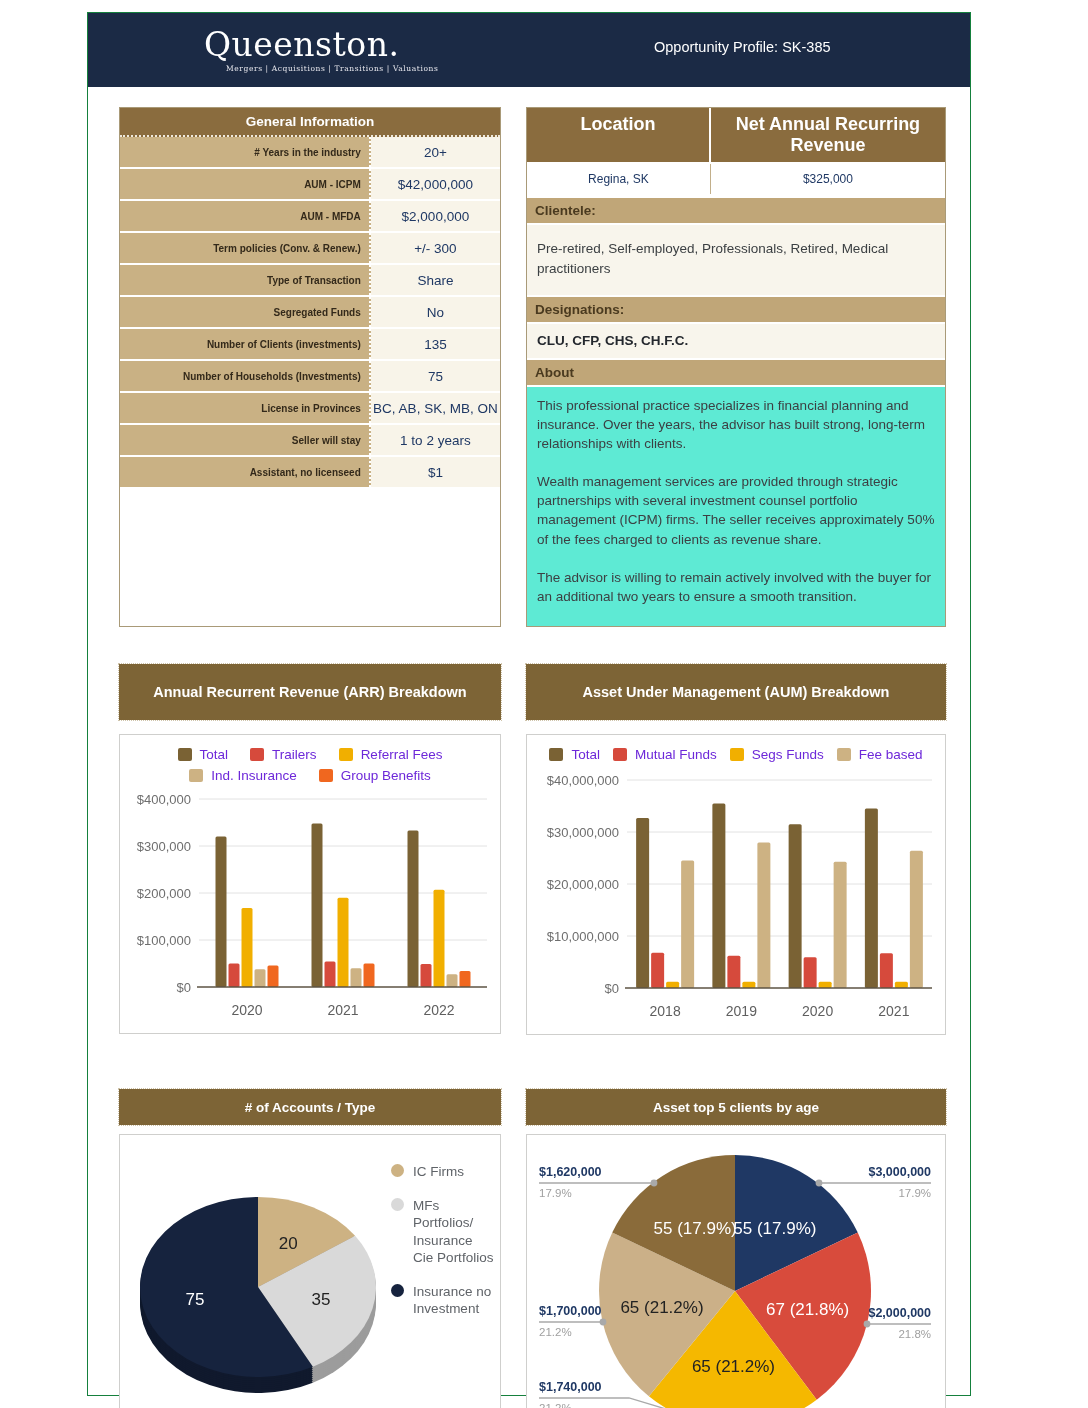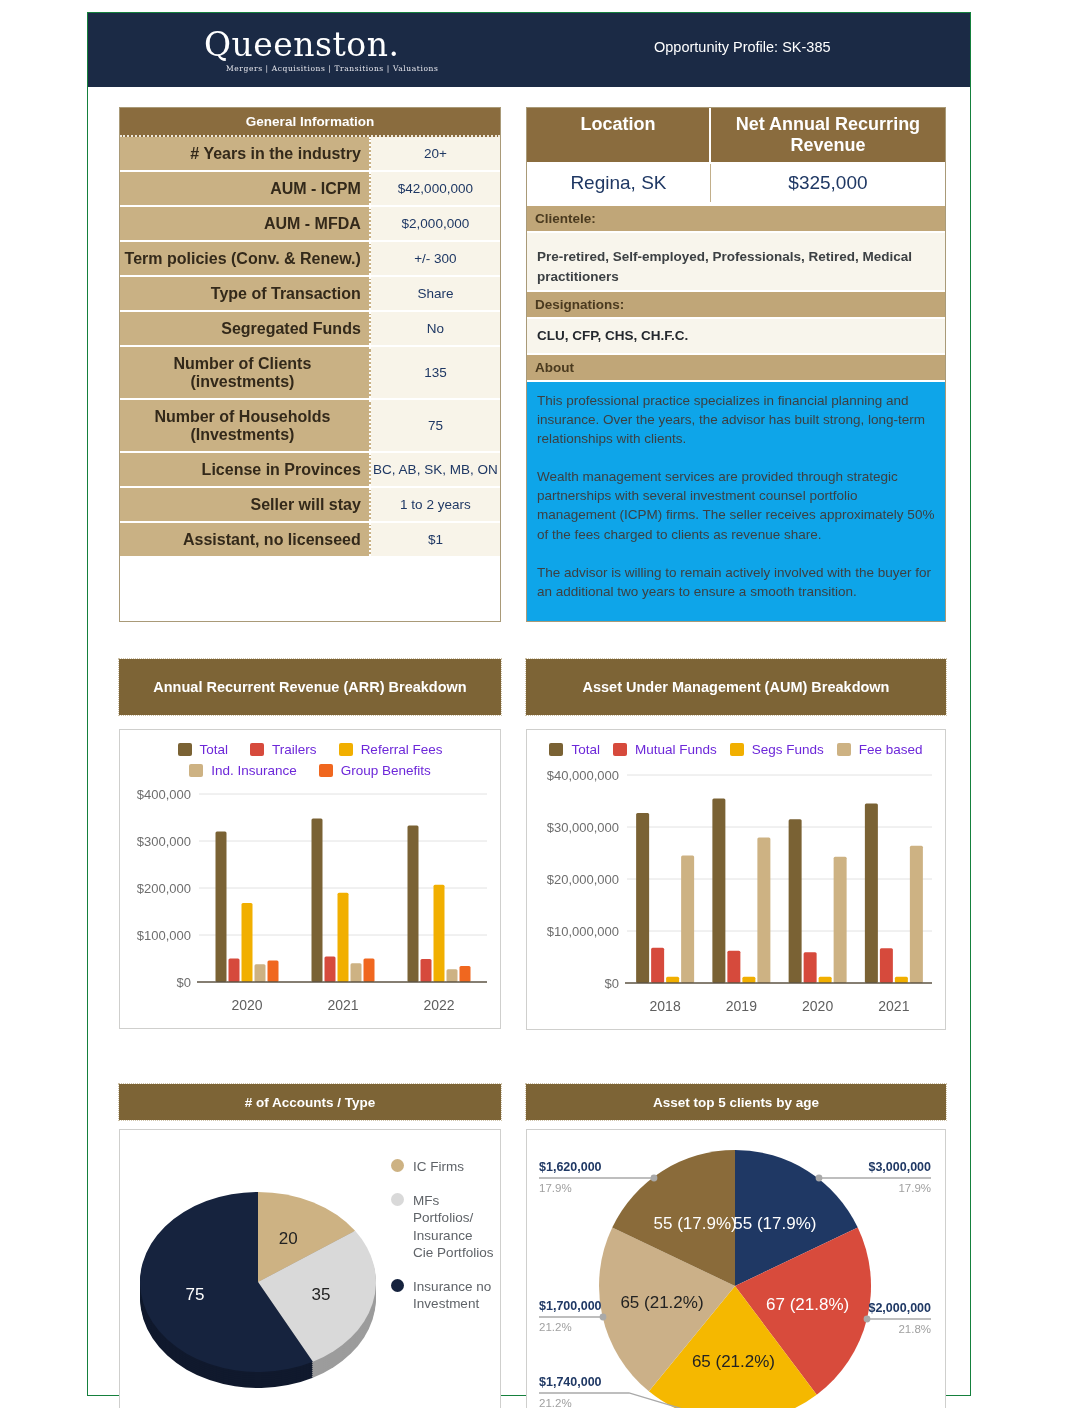--- a/index.html
+++ b/index.html
@@ -39,50 +39,50 @@
 
   
   .gi-table { border:1px solid #a99a78; }
   .gi-header {
     background:#8a6c3e; color:#ffffff; font-weight:bold; font-size:13.5px;
     text-align:center; padding:6px 4px; border-bottom:2px dotted #efe9dc;
   }
   .gi-row { display:flex; border-bottom:2px dotted #ffffff; }
   .gi-row:last-child { border-bottom:none; }
   .gi-label {
-    width:66%; background:#c9b184; color:#33291a; font-weight:bold; font-size:16px;
+    width:66%; background:#c9b184; color:#33291a; font-weight:bold; font-size:10px;
     text-align:center; padding:7.5px 8px 7.5px 4px; border-right:2px dotted #ffffff;
     display:flex; align-items:center; justify-content:flex-end;
   }
   .gi-value {
     width:34%; background:#f8f4e9; color:#1f3864; font-size:13.5px; text-align:center;
     padding:7.5px 2px; display:flex; align-items:center; justify-content:center;
   }
 
   
   .loc-panel { border:1px solid #a99a78; }
   .loc-head { display:flex; background:#8a6c3e; border-bottom:2px solid #ffffff; }
   .loc-head > div {
     color:#ffffff; font-weight:bold; font-size:18px; text-align:center; padding:6px 4px;
   }
   .loc-head .c1 { width:44%; border-right:2px solid #ffffff; }
   .loc-head .c2 { width:56%;border-radius:7px; }
   .loc-vals { display:flex; background:#ffffff; border-bottom:2px solid #ffffff; }
-  .loc-vals > div { color:#1f3864; font-size:19px; text-align:center; padding:8px 4px; }
+  .loc-vals > div { color:#1f3864; font-size:12px; text-align:center; padding:8px 4px; }
   .loc-vals .c1 { width:44%; border-right:1px solid #c2af8a; }
   .loc-vals .c2 { width:56%; }
   .sub-band {
     background:#c0a678; color:#4a3a1f; font-weight:bold; font-size:13.5px;
     padding:5px 8px; border-bottom:2px solid #ffffff; border-top:2px solid #ffffff;
   }
   .sub-text {
     background:#f8f5ec; color:#3c4043; font-size:13.5px; padding:9px 10px; line-height:1.45;
   }
   .sub-text.bold { font-weight:bold; color:#24282e; padding:7px 10px; }
-  .about-text { background:#0ea5e9; padding:9px 10px 12px 10px; }
+  .about-text { background:#5eead4; padding:9px 10px 12px 10px; }
   .about-text p { margin:0 0 19px 0; color:#3c4043; font-size:13.5px; line-height:1.42; }
   .about-text p:last-child { margin-bottom:8px; }
 
   
   .section-band {
     background:#7d6436; color:#ffffff; font-weight:bold; font-size:14.5px;
     display:flex; align-items:center; justify-content:center; text-align:center;
     outline:1px dotted #cfc4ab;
   }
   .band-tall { height:56px; }
@@ -173,21 +173,21 @@
     <div class="loc-panel">
       <div class="loc-head">
         <div class="c1">Location</div>
         <div class="c2">Net Annual Recurring Revenue</div>
       </div>
       <div class="loc-vals">
         <div class="c1">Regina, SK</div>
         <div class="c2">$325,000</div>
       </div>
       <div class="sub-band">Clientele:</div>
-      <div class="sub-text" style="padding-top:14px;padding-bottom:4px;font-weight:bold;">Pre-retired, Self-employed, Professionals, Retired, Medical practitioners</div>
+      <div class="sub-text" style="padding-top:14px;padding-bottom:17px;">Pre-retired, Self-employed, Professionals, Retired, Medical practitioners</div>
       <div class="sub-band">Designations:</div>
       <div class="sub-text bold">CLU, CFP, CHS, CH.F.C.</div>
       <div class="sub-band">About</div>
       <div class="about-text" id="about-text">
           <p>This professional practice specializes in financial planning and insurance. Over the years, the advisor has built strong, long-term relationships with clients.</p>
           <p>Wealth management services are provided through strategic partnerships with several investment counsel portfolio management (ICPM) firms. The seller receives approximately 50% of the fees charged to clients as revenue share.</p>
           <p>The advisor is willing to remain actively involved with the buyer for an additional two years to ensure a smooth transition.</p>
         </div>
     </div>
 

